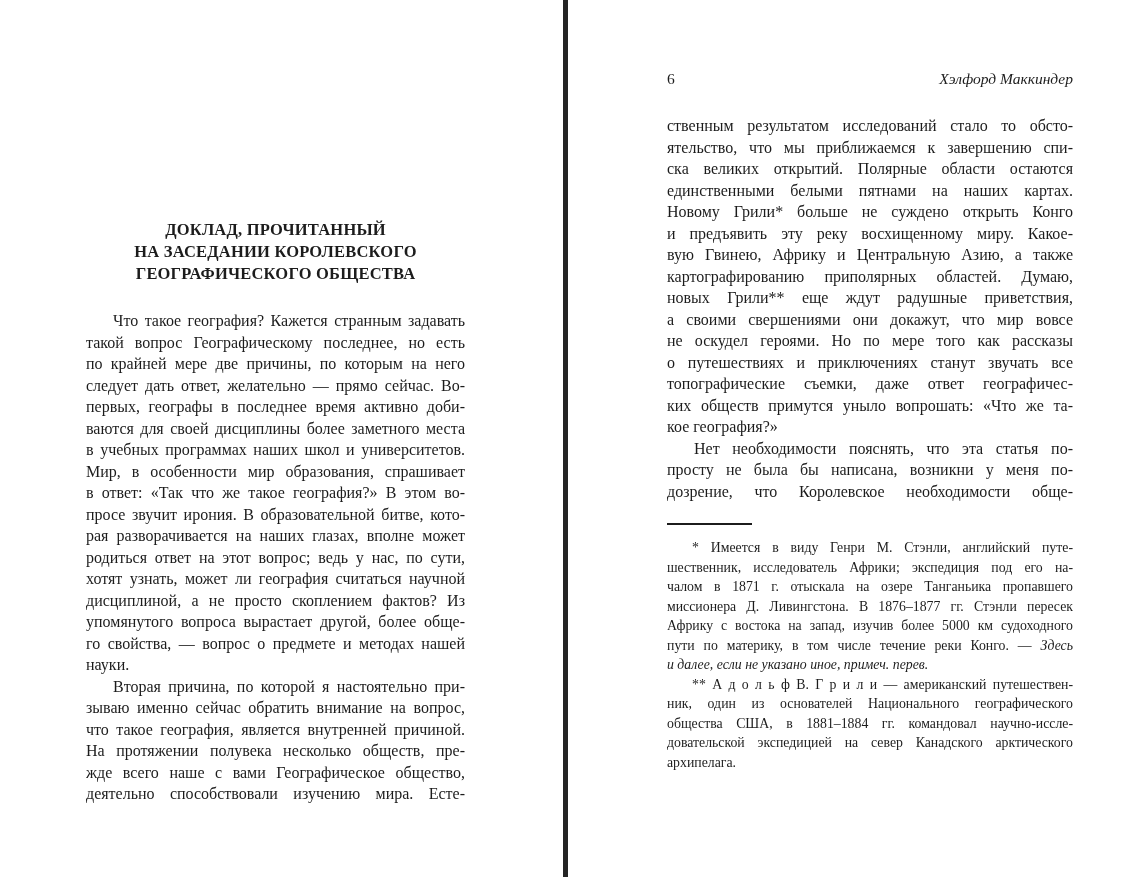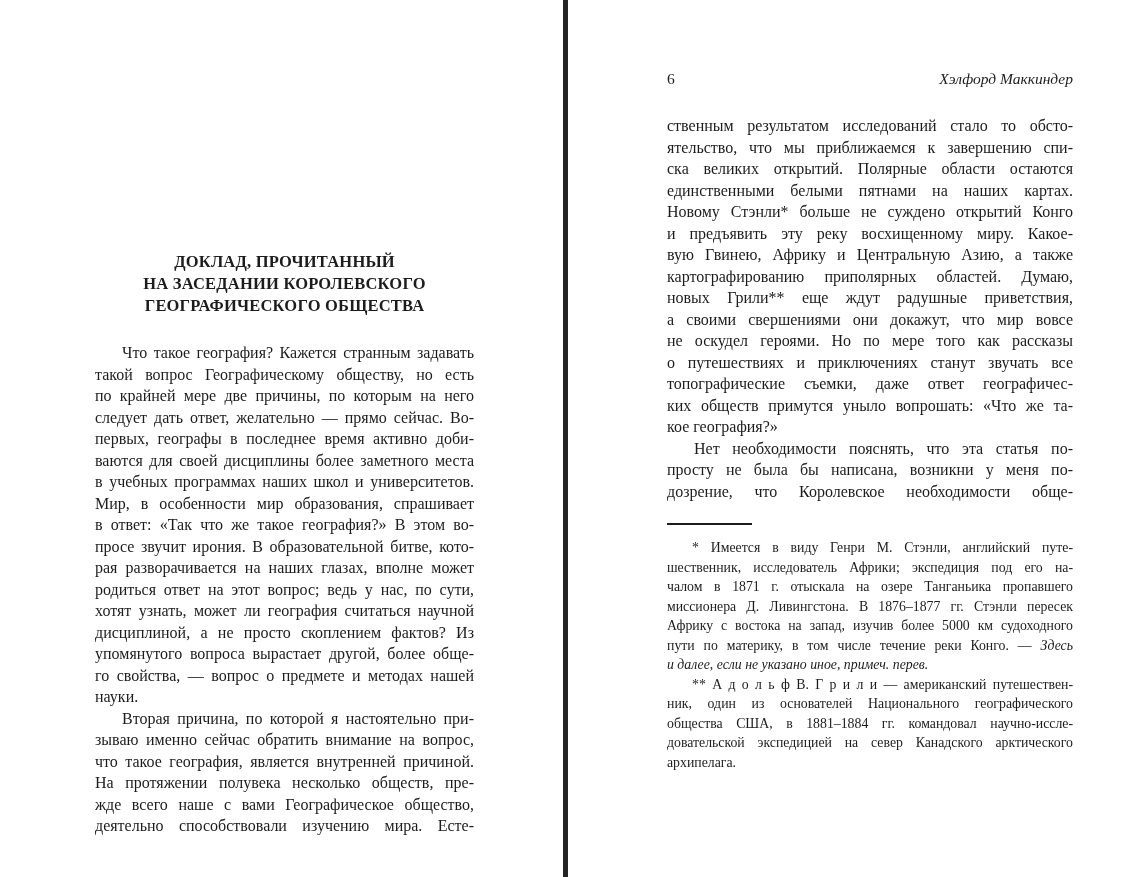--- a/index.html
+++ b/index.html
@@ -20,24 +20,23 @@
     position: absolute;
     left: 563px;
     top: 0;
     width: 5px;
     height: 877px;
     background: #242424;
   }
   
   .left-page {
     position: absolute;
-    left: 95px;
+    left: 86px;
     top: 219px;
     width: 379px;
-    margin-top: 32px;
   }
   .chapter-heading {
     font-weight: bold;
     font-size: 16.5px;
     line-height: 22px;
     text-align: center;
     letter-spacing: 0.2px;
   }
   .chapter-heading .hline { height: 22px; overflow: hidden; }
   .left-body { margin-top: 25px; }
@@ -94,21 +93,21 @@
 <div class="canvas">
 
   <div class="left-page">
     <div class="chapter-heading">
         <div class="hline">ДОКЛАД, ПРОЧИТАННЫЙ</div>
         <div class="hline">НА ЗАСЕДАНИИ КОРОЛЕВСКОГО</div>
         <div class="hline">ГЕОГРАФИЧЕСКОГО ОБЩЕСТВА</div>
       </div>
     <div class="left-body body-text">
         <div class="line indent">Что такое география? Кажется странным задавать</div>
-        <div class="line">такой вопрос Географическому обществу, но есть</div>
+        <div class="line">такой вопрос Географическому последнее, но есть</div>
         <div class="line">по крайней мере две причины, по которым на него</div>
         <div class="line">следует дать ответ, желательно — прямо сейчас. Во-</div>
         <div class="line">первых, географы в последнее время активно доби-</div>
         <div class="line">ваются для своей дисциплины более заметного места</div>
         <div class="line">в учебных программах наших школ и университетов.</div>
         <div class="line">Мир, в особенности мир образования, спрашивает</div>
         <div class="line">в ответ: «Так что же такое география?» В этом во-</div>
         <div class="line">просе звучит ирония. В образовательной битве, кото-</div>
         <div class="line">рая разворачивается на наших глазах, вполне может</div>
         <div class="line">родиться ответ на этот вопрос; ведь у нас, по сути,</div>
@@ -131,21 +130,21 @@
   <div class="right-page">
     <div class="running-header">
       <span>6</span>
       <span class="running-head-title">Хэлфорд Маккиндер</span>
     </div>
     <div class="right-body body-text">
         <div class="line">ственным результатом исследований стало то обсто-</div>
         <div class="line">ятельство, что мы приближаемся к завершению спи-</div>
         <div class="line">ска великих открытий. Полярные области остаются</div>
         <div class="line">единственными белыми пятнами на наших картах.</div>
-        <div class="line">Новому Стэнли* больше не суждено открытий Конго</div>
+        <div class="line">Новому Грили* больше не суждено открыть Конго</div>
         <div class="line">и предъявить эту реку восхищенному миру. Какое-</div>
         <div class="line">вую Гвинею, Африку и Центральную Азию, а также</div>
         <div class="line">картографированию приполярных областей. Думаю,</div>
         <div class="line">новых Грили** еще ждут радушные приветствия,</div>
         <div class="line">а своими свершениями они докажут, что мир вовсе</div>
         <div class="line">не оскудел героями. Но по мере того как рассказы</div>
         <div class="line">о путешествиях и приключениях станут звучать все</div>
         <div class="line">топографические съемки, даже ответ географичес-</div>
         <div class="line">ких обществ примутся уныло вопрошать: «Что же та-</div>
         <div class="line last">кое география?»</div>

